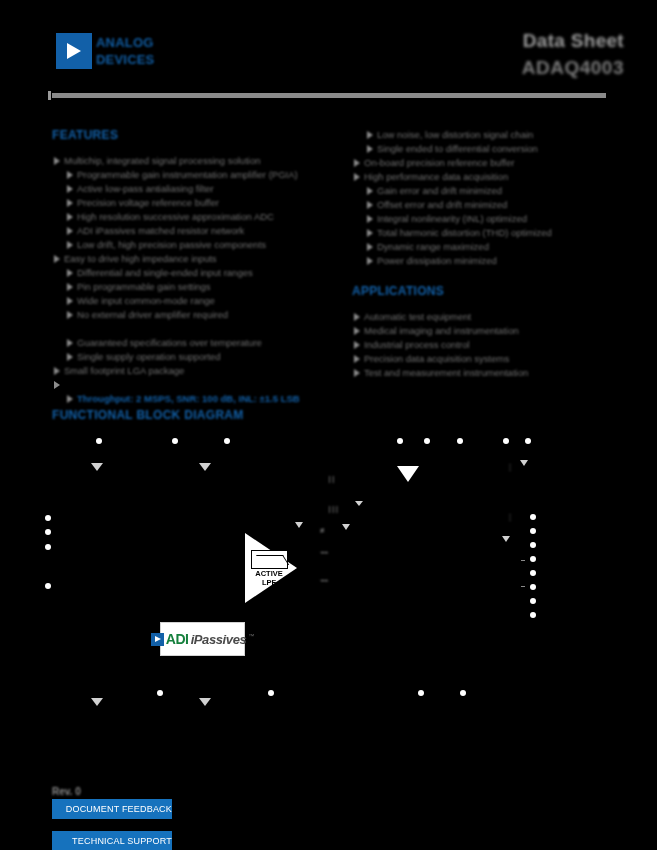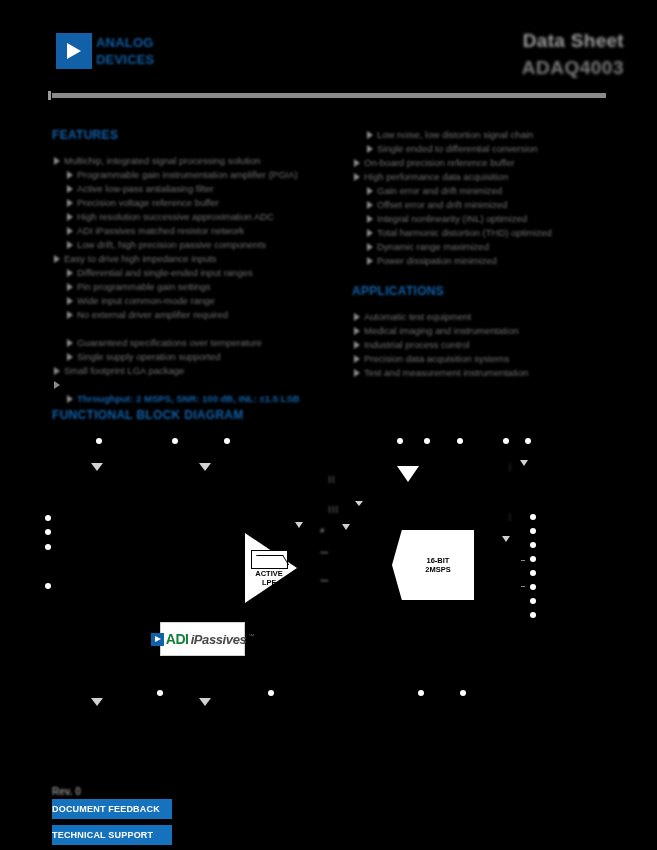--- a/index.html
+++ b/index.html
@@ -398,29 +398,29 @@
     font-weight: bold;
     filter: blur(1.3px);
     height: 13px;
   }
   .fb-btn {
     display: block;
     width: 120px;
     background: #1672bd;
     color: #ffffff;
     font-size: 9px;
-    font-weight: bold;
-    text-align: left;
+    font-weight: normal;
+    text-align: right;
     padding: 5px 0;
     letter-spacing: 0.2px;
     border: none;
     font-family: "Liberation Sans", sans-serif;
     cursor: pointer;
   }
-  .fb-btn + .fb-btn { margin-top: 6px; }
+  .fb-btn + .fb-btn { margin-top: 12px; }
 </style>
 </head>
 <body>
 
 <div class="page">
 
   <div class="header">
 
     <div class="adi-logo">
       <div class="mark"></div>
@@ -527,26 +527,20 @@
     <div class="gnd" style="left:243px; top:96px; border-top-width:6px; border-left-width:4px; border-right-width:4px;"></div>
     <div class="gnd" style="left:290px; top:98px; border-top-width:6px; border-left-width:4px; border-right-width:4px;"></div>
     <div class="gnd" style="left:303px; top:75px; border-top-width:5px; border-left-width:4px; border-right-width:4px;"></div>
 
     <div class="dots-v" style="left:454px; top:40px;">⋮</div>
     <div class="dots-v" style="left:454px; top:90px;">⋮</div>
     <div class="gnd" style="left:450px; top:110px; border-top-width:6px; border-left-width:4px; border-right-width:4px;"></div>
     <div class="tiny-dash" style="left:469px; top:134px;"></div>
     <div class="tiny-dash" style="left:469px; top:160px;"></div>
 
-    <div class="adc-block" style="left:340px; top:104px; width:82px; height:70px;">
-      <div class="adc-label">
-        <div>16-BIT</div>
-        <div>2MSPS</div>
-      </div>
-    </div>
 
     <div class="pin" style="left:478px; top:88px;"></div>
     <div class="pin" style="left:478px; top:102px;"></div>
     <div class="pin" style="left:478px; top:116px;"></div>
     <div class="pin" style="left:478px; top:130px;"></div>
     <div class="pin" style="left:478px; top:144px;"></div>
     <div class="pin" style="left:478px; top:158px;"></div>
     <div class="pin" style="left:478px; top:172px;"></div>
     <div class="pin" style="left:478px; top:186px;"></div>
 

